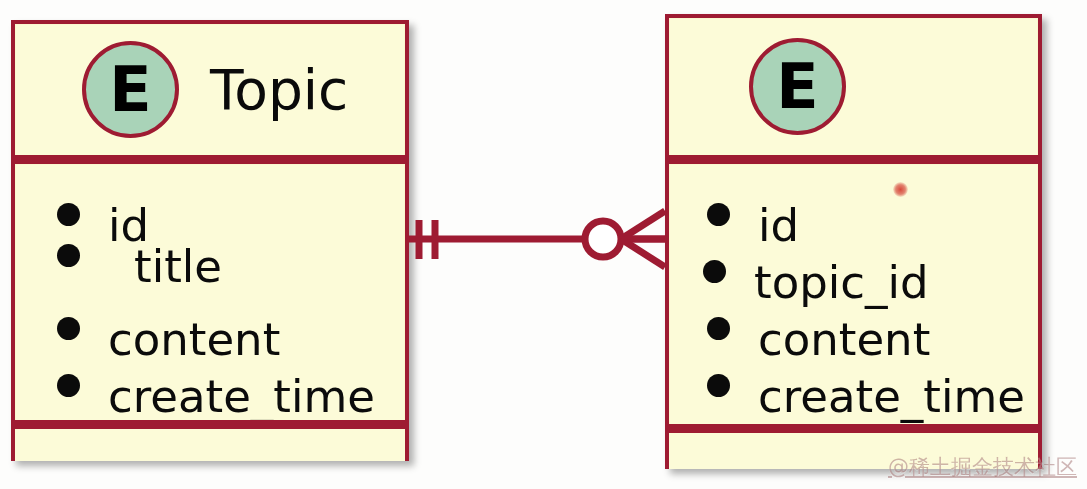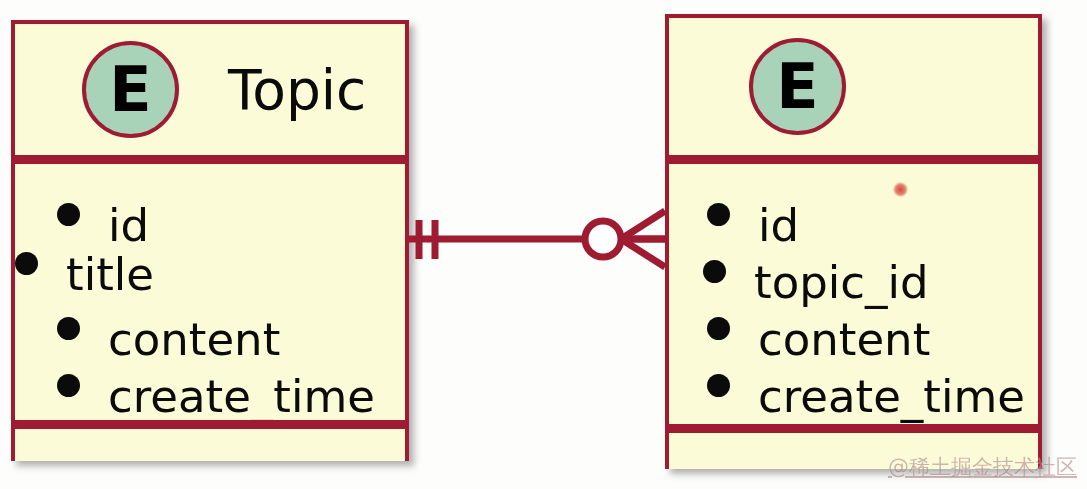--- a/index.html
+++ b/index.html
@@ -135,31 +135,31 @@
 </head>
 <body>
 
 <div id="canvas">
 
   <div class="entity" id="entity-topic" style="left:11px; top:20px; width:398px; height:441px;">
     <div class="entity-inner"></div>
 
     <div class="entity-header" style="height:131px; padding-left:67px;">
       <div class="entity-badge" style="width:97px; height:97px; font-size:62px;">E</div>
-      <div class="entity-title" style="font-size:55px; margin-left:49px;">Topic</div>
+      <div class="entity-title" style="font-size:55px; margin-left:31px;">Topic</div>
     </div>
 
     <div class="divider" style="top:131px; height:9px;"></div>
 
     <div class="attr-list" style="top:140px; height:256px;">
       <div class="attr-row" style="top:39px; padding-left:42px;">
         <span class="attr-bullet" style="width:23px; height:23px;"></span>
         <span class="attr-label" style="font-size:45px; margin-left:28px;">id</span>
       </div>
-      <div class="attr-row" style="top:88px; ">
+      <div class="attr-row" style="top:80px; padding-left:42px;gap:26px;">
         <span class="attr-bullet" style="width:23px; height:23px;"></span>
         <span class="attr-label" style="font-size:45px; margin-left:28px;">title</span>
       </div>
       <div class="attr-row" style="top:153px; padding-left:42px;">
         <span class="attr-bullet" style="width:23px; height:23px;"></span>
         <span class="attr-label" style="font-size:45px; margin-left:28px;">content</span>
       </div>
       <div class="attr-row" style="top:210px; padding-left:42px;">
         <span class="attr-bullet" style="width:23px; height:23px;"></span>
         <span class="attr-label" style="font-size:45px; margin-left:28px;">create_time</span>

